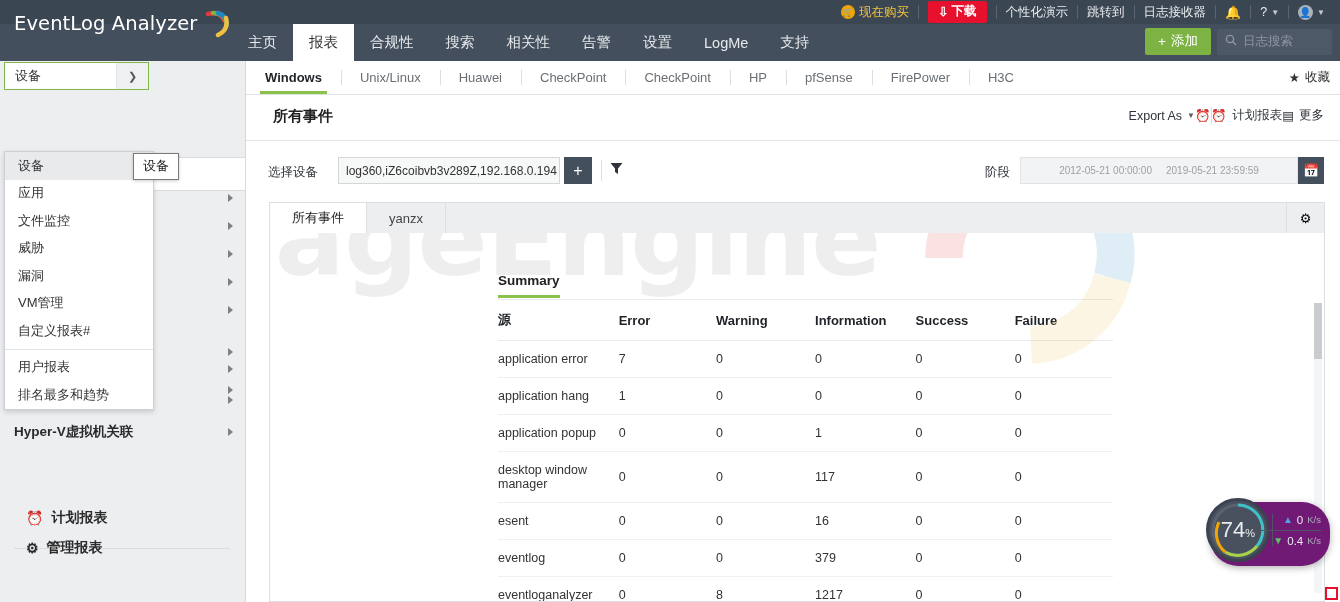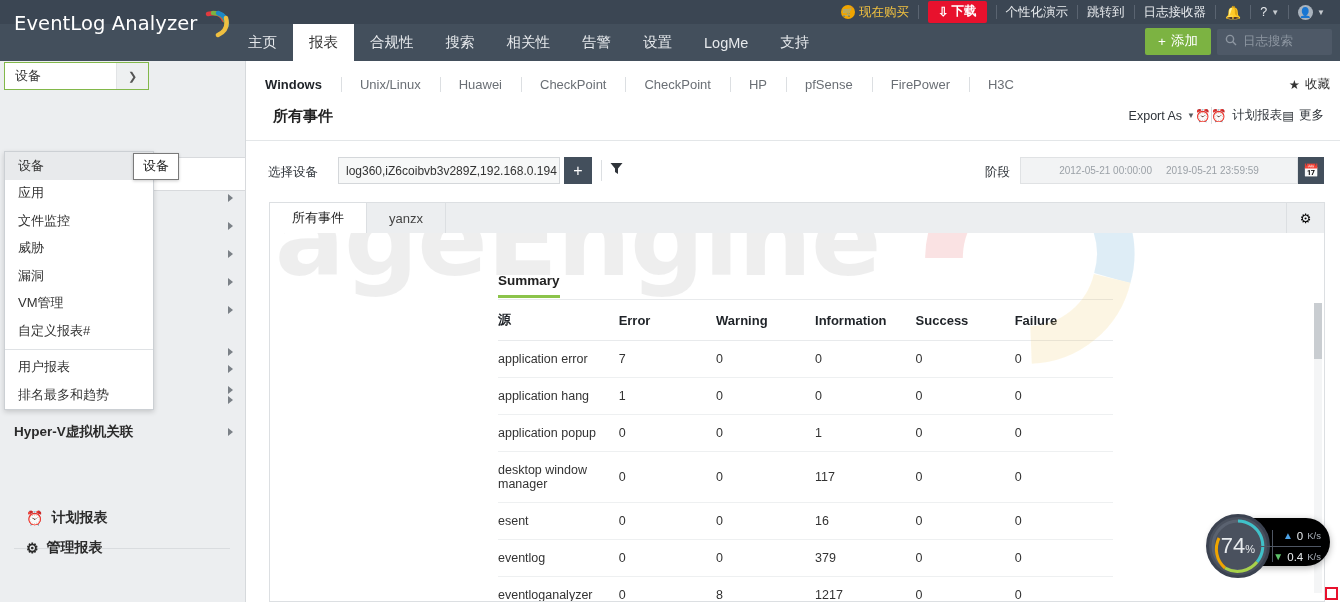--- a/index.html
+++ b/index.html
@@ -129,21 +129,21 @@
     border-top: 4px solid transparent; border-bottom: 4px solid transparent;
   }
   .sb-hr { position: absolute; left: 14px; width: 216px; height: 1px; background: #d9dcdf; top: 487px; }
   .sb-link {
     position: absolute; left: 26px; display: flex; align-items: center; gap: 8px;
     font-size: 14px; font-weight: bold; color: #2b2b2b; cursor: pointer;
   }
 
   
   .devstrip {
-    position: absolute; top: 68px; left: 246px; width: 1094px; height: 34px;
+    position: absolute; top: 61px; left: 246px; width: 1094px; height: 34px;
     background: #fff; border-bottom: 1px solid #dfe2e4; display: flex; align-items: center;
   }
   .dev-tab {
     position: relative; font-size: 13px; color: #6a6f75; padding: 0 19px;
     height: 33px; display: flex; align-items: center; cursor: pointer; white-space: nowrap;
   }
   .dev-tab + .dev-tab::before {
     content: ""; position: absolute; left: 0; top: 9px; width: 1px; height: 15px; background: #dcdfe2;
   }
   .dev-tab.active { color: #1f2328; font-weight: bold; }
@@ -247,22 +247,22 @@
   }
   .wm-text {
     position: absolute; left: -35px; top: 200px; font-size: 104px; font-weight: bold;
     color: rgba(0,0,0,0.065); white-space: nowrap; letter-spacing: -1px;
     font-family: "DejaVu Sans", sans-serif;
   }
   .wm-logo { position: absolute; right: 120px; top: 100px; width: 290px; height: 290px; opacity: .14; }
 
   
   .netw {
-    position: absolute; right: 10px; bottom: 36px; width: 120px; height: 48px;
-    background: #000000; border-radius: 28px; display: flex; align-items: center;
+    position: absolute; right: 10px; bottom: 36px; width: 120px; height: 64px;
+    background: #701a75; border-radius: 28px; display: flex; align-items: center;
     box-shadow: 0 2px 7px rgba(0,0,0,.3); z-index: 50;
   }
   .net-ring {
     position: absolute; left: -4px; top: -4px; width: 64px; height: 64px; border-radius: 50%;
     background: #4a515e; display: flex; align-items: center; justify-content: center;
     border: 3px solid #3b4250;
   }
   .net-pct { color: #e9ecef; font-size: 22px; font-family: "Liberation Sans", sans-serif; }
   .net-pct small { font-size: 11px; }
   .net-stats {

